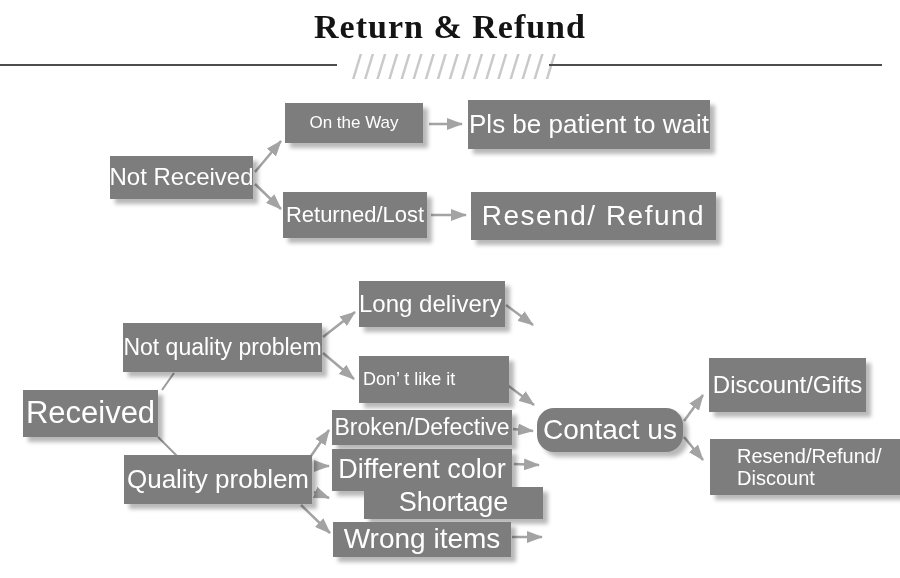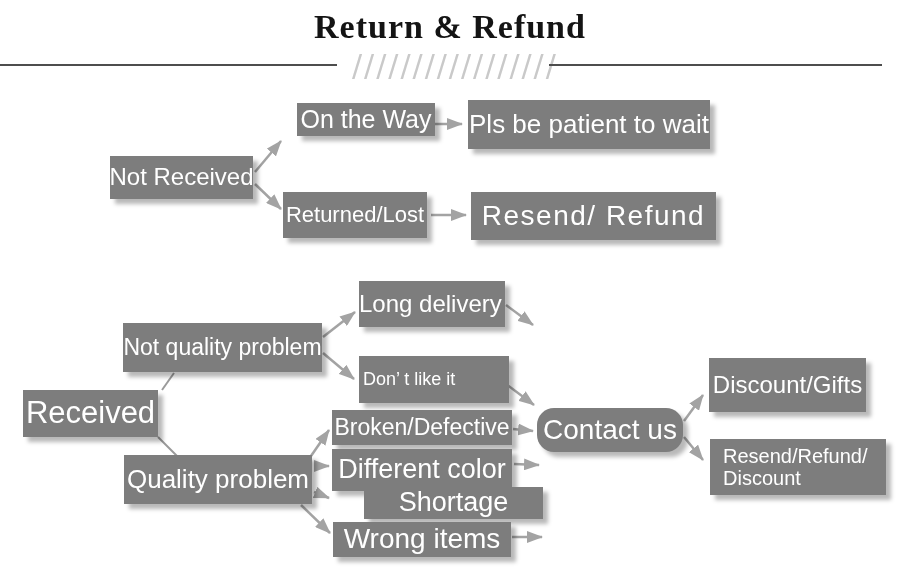--- a/index.html
+++ b/index.html
@@ -23,38 +23,38 @@
     position:absolute;background:#7d7d7d;color:#ffffff;
     display:flex;align-items:center;justify-content:center;
     white-space:pre;box-shadow:5px 5px 4px rgba(0,0,0,0.28);
     line-height:1.1;
   }
   .node.left{justify-content:flex-start;}
   .wires{position:absolute;left:0;top:0;width:900px;height:578px;pointer-events:none;}
 
   
   #n-not-received {left:110px;top:156px;width:143px;height:43px;font-size:24px;}
-  #n-on-the-way   {left:297px;top:103px;width:138px;height:33px;font-size:25px;}
+  #n-on-the-way   {left:285px;top:103px;width:138px;height:40px;font-size:17px;}
   #n-pls-wait     {left:468px;top:100px;width:242px;height:49px;font-size:26px;}
   #n-returned-lost{left:283px;top:192px;width:144px;height:46px;font-size:22px;}
   #n-resend-refund{left:471px;top:192px;width:245px;height:48px;font-size:28px;letter-spacing:1.5px;}
 
   
   #n-received     {left:23px; top:390px;width:135px;height:47px;font-size:31px;}
   #n-not-quality  {left:123px;top:323px;width:199px;height:49px;font-size:23px;}
   #n-long-delivery{left:359px;top:281px;width:146px;height:46px;font-size:24px;}
   #n-dont-like    {left:359px;top:356px;width:146px;height:47px;font-size:18px;padding-left:4px;}
   #n-quality      {left:124px;top:455px;width:188px;height:49px;font-size:26px;}
   #n-broken       {left:332px;top:410px;width:180px;height:35px;font-size:23px;}
   #n-different    {left:332px;top:449px;width:180px;height:42px;font-size:27px;}
   #n-shortage     {left:332px;top:487px;width:179px;height:32px;font-size:27px;margin-left:32px;}
   #n-wrong        {left:333px;top:522px;width:178px;height:35px;font-size:28px;}
   #n-contact      {left:537px;top:408px;width:146px;height:44px;font-size:28px;border-radius:17px;}
   #n-discount     {left:709px;top:358px;width:157px;height:54px;font-size:24px;}
-  #n-resend2      {left:710px;top:439px;width:163px;height:56px;font-size:20px;padding-left:13px;
+  #n-resend2      {left:710px;top:439px;width:163px;height:56px;font-size:20px;padding-left:27px;
                    flex-direction:column;align-items:flex-start;justify-content:center;}
 </style>
 </head>
 <body>
 
 <div class="canvas">
 
   <div class="title">Return &amp; Refund</div>
   <div class="rule rule-left"></div>
   <span class="slashes">/////////////////</span>

